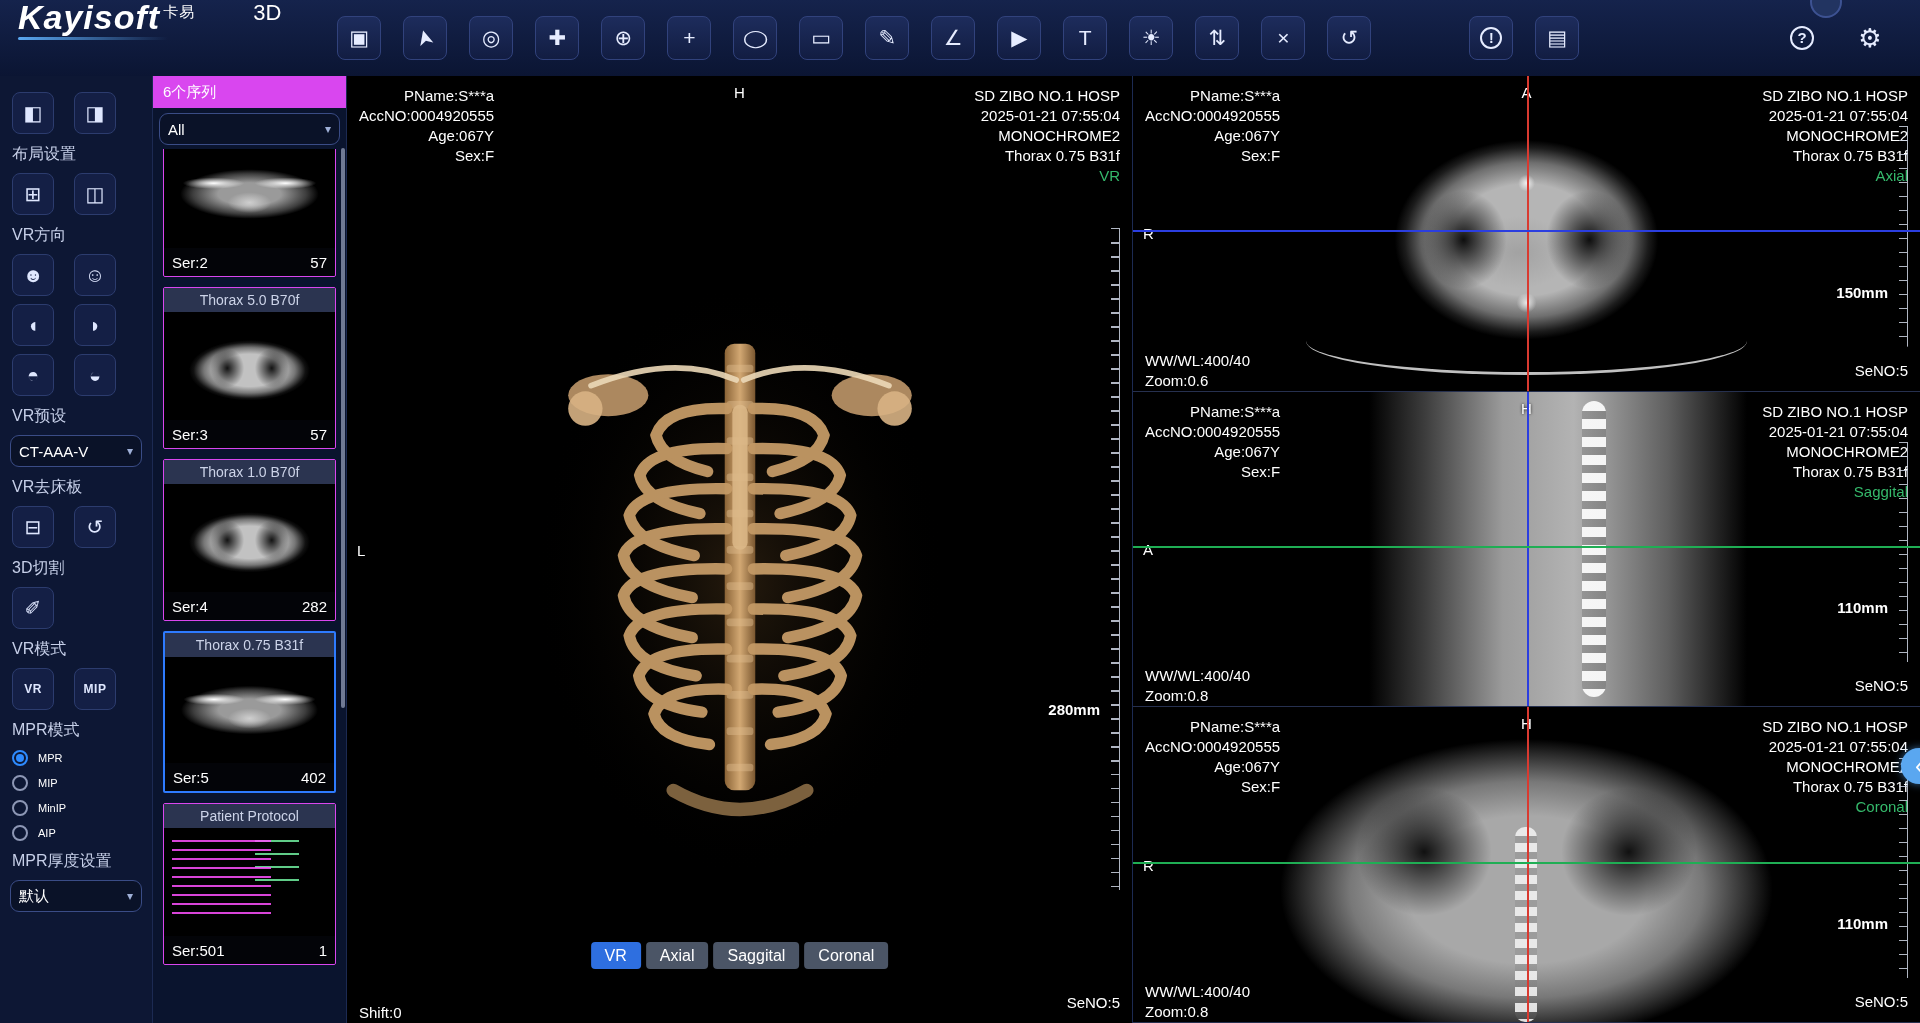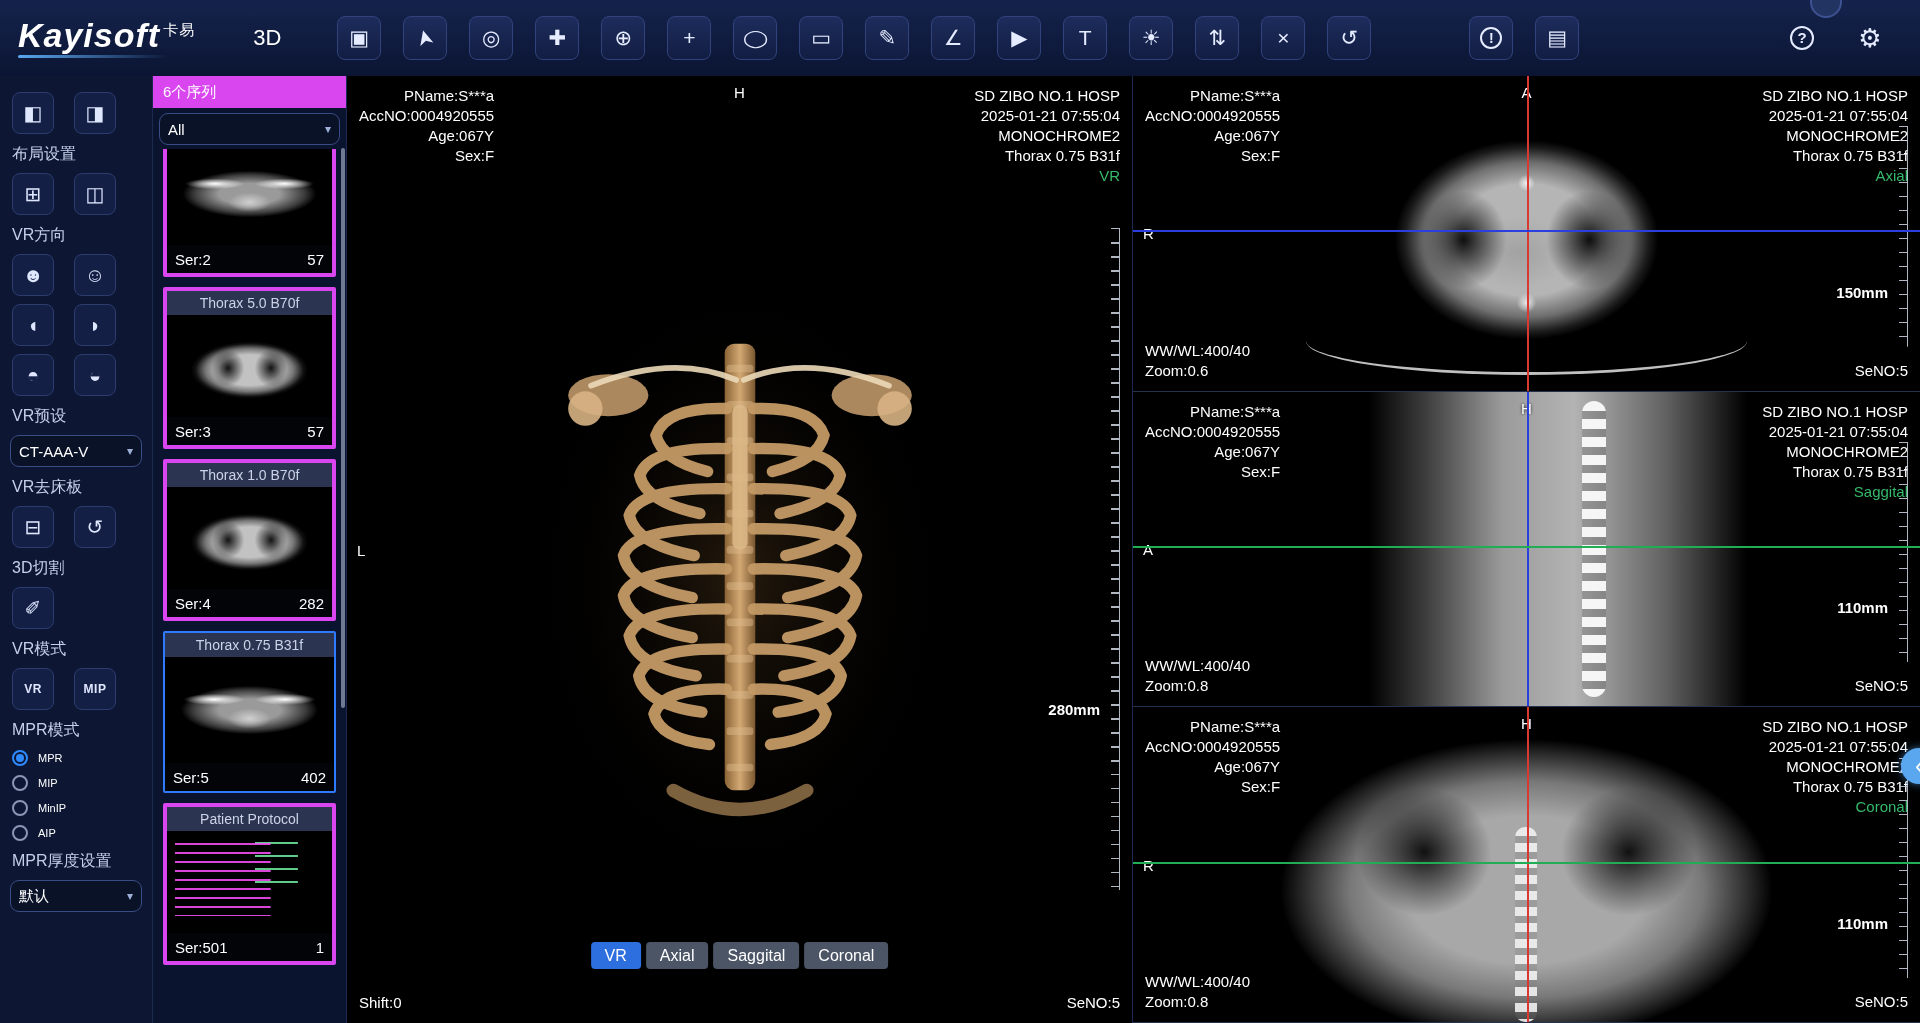--- a/index.html
+++ b/index.html
@@ -7,21 +7,21 @@
     --x-red:#d93a30; --x-blue:#2b3ee0; --x-green:#1fae54;
     --panel:#0d1734; --panel2:#0a142e; --border:#1c2a52;
     --btn:#16224a; --btn-border:#31427c; --text:#e8edf8;
   }
   *{box-sizing:border-box;}
   html,body{margin:0;padding:0;width:1920px;height:1023px;overflow:hidden;background:#04060f;
     font-family:"Liberation Sans", sans-serif; color:var(--text);}
   .app{width:100%;height:100%;display:flex;flex-direction:column;}
 
   
-  .header{height:76px;background:linear-gradient(180deg,#15234c,#0b1533);display:flex;align-items:center;
+  .header{height:76px;background:linear-gradient(180deg,#15234c,#0b1533);display:flex;
     padding:0 18px;position:relative;flex:0 0 auto;}
   .logo{font-size:34px;font-weight:800;font-style:italic;color:#fff;letter-spacing:1px;line-height:1;}
   .logo .suffix{font-size:15px;font-style:normal;font-weight:400;margin-left:3px;vertical-align:super;}
   .logo-swoosh{display:block;height:3px;width:150px;margin-top:3px;border-radius:2px;
     background:linear-gradient(90deg,#5aa7f0,rgba(90,167,240,0));}
   .mode-3d{color:#fff;font-size:22px;margin-left:58px;}
   .toolbar{display:flex;gap:22px;margin-left:56px;align-items:center;}
   .tbtn{width:44px;height:44px;border-radius:8px;background:linear-gradient(180deg,#1d2c5c,#121d42);
     border:1px solid var(--btn-border);color:#e6ecff;display:flex;align-items:center;justify-content:center;
     font-size:21px;cursor:pointer;flex:0 0 auto;}
@@ -55,21 +55,21 @@
   .radio.on::after{content:"";position:absolute;inset:2px;border-radius:50%;background:#2e8bff;}
   .radio-label{color:#fff;font-size:11px;}
 
   
   .series{width:195px;background:var(--panel2);border-left:1px solid var(--border);border-right:1px solid var(--border);
     display:flex;flex-direction:column;position:relative;flex:0 0 auto;}
   .series-head{height:32px;background:#d946ef;color:#fff;font-size:15px;display:flex;align-items:center;
     padding:0 10px;flex:0 0 auto;}
   .series-filter{margin:5px 6px 4px;}
   .series-list{flex:1;overflow:hidden;padding:0 10px;position:relative;}
-  .card{height:162px;border:4px solid #d946ef;border-radius:2px;margin-bottom:10px;background:#000;
+  .card{height:162px;border:1px solid #d946ef;border-radius:2px;margin-bottom:10px;background:#000;
     position:relative;overflow:hidden;cursor:pointer;}
   .card.sel{border:2px solid #2e7bff;}
   .card.cut{margin-top:-34px;}
   .card-title{height:24px;background:#2b3450;color:#ccd3e8;font-size:14px;display:flex;align-items:center;
     justify-content:center;white-space:nowrap;overflow:hidden;}
   .card-img{position:absolute;top:24px;bottom:28px;left:0;right:0;}
   .card-foot{position:absolute;bottom:0;left:0;right:0;height:28px;display:flex;justify-content:space-between;
     align-items:center;padding:0 8px;color:#fff;font-size:15px;background:rgba(8,12,24,.35);}
   .series-scrollbar{position:absolute;right:1px;top:72px;width:4px;height:560px;background:#707a95;border-radius:2px;}
 
@@ -91,21 +91,21 @@
   
   .vp{position:relative;background:#000;overflow:hidden;}
   .main-vp{flex:1;border-right:1px solid var(--border);}
   .right-col{width:787px;display:flex;flex-direction:column;position:relative;flex:0 0 auto;}
   .right-col .vp{flex:1;border-bottom:1px solid #26304f;}
   .right-col .vp:last-child{border-bottom:none;}
 
   .ov{position:absolute;color:#fff;font-size:15px;line-height:20px;text-shadow:0 0 3px #000;}
   .ov.tl{top:10px;left:12px;text-align:right;}
   .ov.tr{top:10px;right:12px;text-align:right;}
-  .ov.bl{bottom:10px;left:12px;margin-top:32px;}
+  .ov.bl{bottom:0;left:12px;margin-top:32px;}
   .ov.br{bottom:10px;right:12px;}
   .ov-green{color:var(--green);}
   .or-letter{position:absolute;color:#fff;font-size:15px;text-shadow:0 0 3px #000;}
   .or-top{top:8px;left:50%;transform:translateX(-50%);}
   .or-left{left:10px;top:50%;transform:translateY(-50%);}
   .scale-label{position:absolute;right:32px;top:66%;color:#fff;font-size:15px;font-weight:bold;text-shadow:0 0 3px #000;}
   .ruler{position:absolute;right:12px;top:16%;bottom:14%;width:9px;
     background:
       linear-gradient(#cfd6e4,#cfd6e4) right/1.5px 100% no-repeat,
       repeating-linear-gradient(180deg,#cfd6e4 0 1.5px, rgba(0,0,0,0) 1.5px 14px) right/9px 100% no-repeat;

